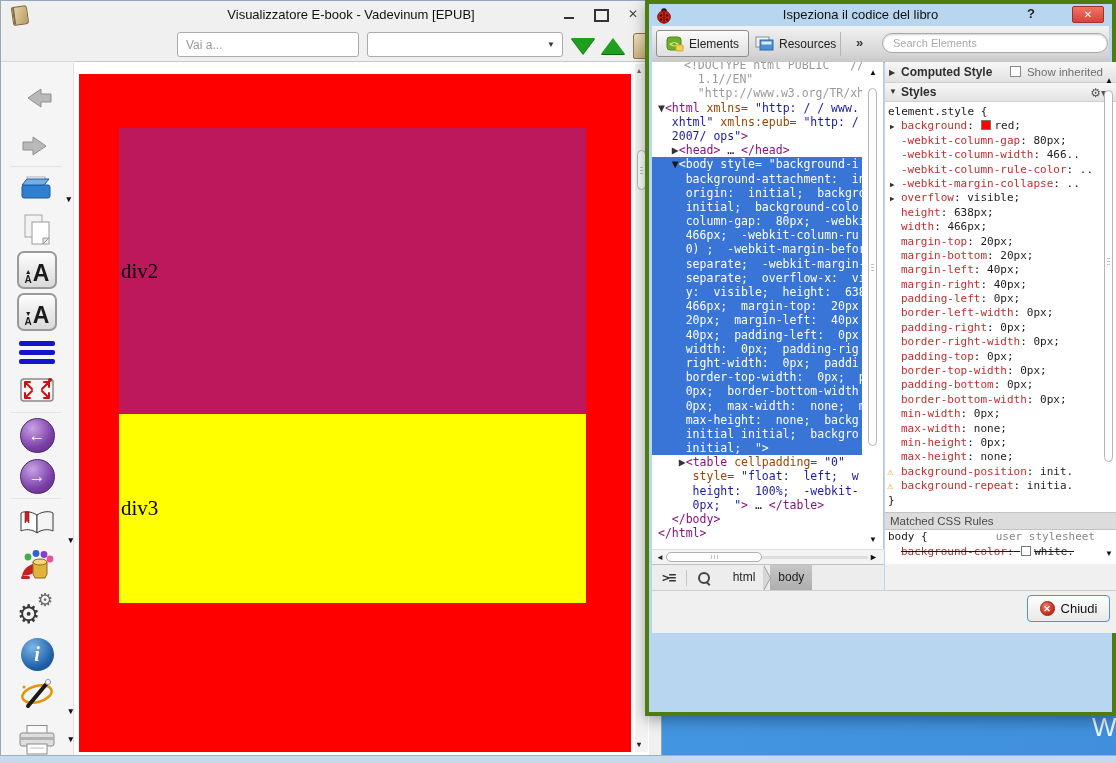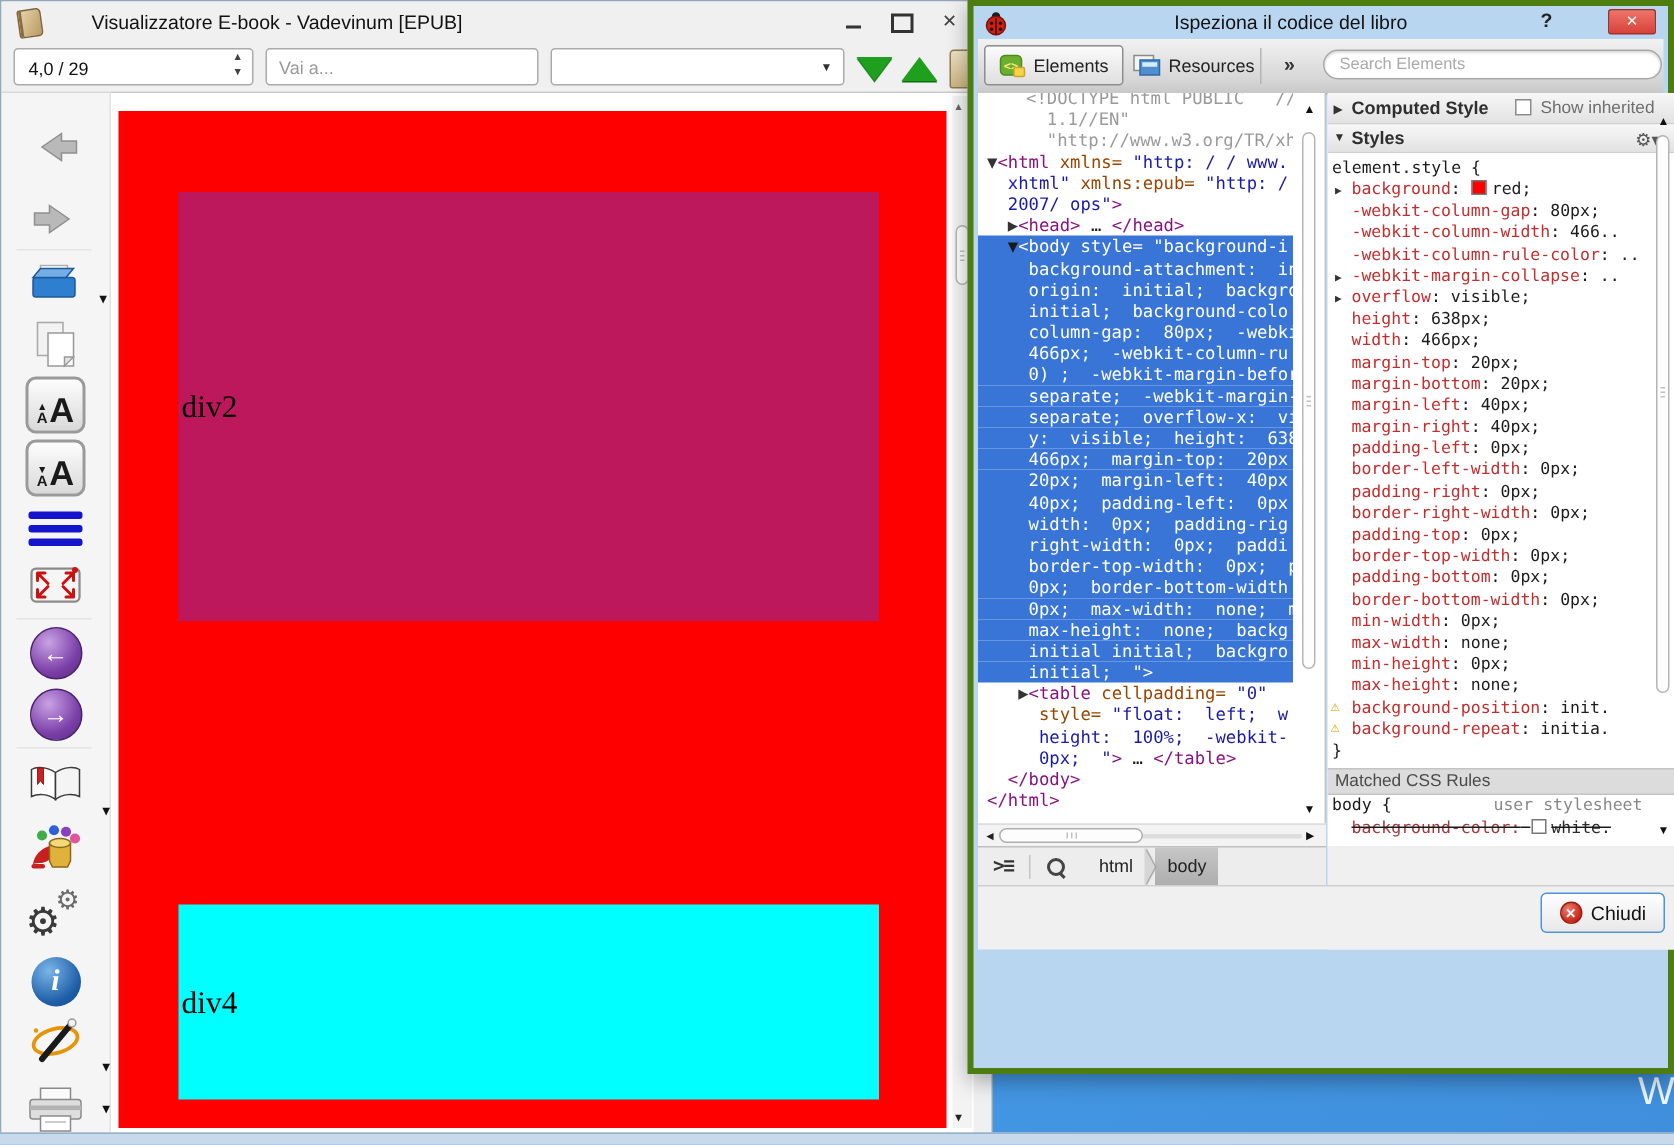--- a/index.html
+++ b/index.html
@@ -11,21 +11,21 @@
              font-size:26px;z-index:5;}
   .taskbar-strip{position:absolute;left:0;right:0;bottom:0;height:7px;z-index:40;
                  background:#c7d9eb;border-top:1px solid #97b1c9;}
   
   .win-ebook{position:absolute;left:0;top:0;width:662px;height:756px;z-index:10;
              background:#f0f0f0;border:1px solid #93a8ba;box-sizing:border-box;}
   .titlebar{position:relative;height:28px;background:#f0f0f0;}
   .book-ico{position:absolute;left:11px;top:5px;width:14px;height:17px;
             background:linear-gradient(120deg,#e8d7b0,#b99a62);border:1px solid #7d6237;
             border-radius:2px 3px 3px 2px;box-shadow:inset 2px 0 0 #8a6d3f;transform:rotate(-8deg);}
-  .tb-title{display:block;text-align:left;line-height:28px;font-size:13px;color:#111;
+  .tb-title{display:block;text-align:center;line-height:28px;font-size:13px;color:#111;
             padding-left:60px;padding-right:20px;white-space:nowrap;overflow:hidden;}
   .win-btn{position:absolute;top:2px;width:28px;height:22px;text-align:center;cursor:pointer;}
   .btn-min{left:554px;} .btn-max{left:586px;} .btn-close-e{left:618px;}
   .min-glyph{display:inline-block;width:10px;height:2px;background:#333;margin-top:14px;}
   .max-glyph{display:inline-block;width:11px;height:9px;border:2px solid #333;margin-top:6px;}
   .close-glyph{font-size:12px;color:#444;line-height:22px;}
   
   .etb{position:absolute;left:0;top:28px;width:100%;height:32px;background:#f0f0f0;}
   .spinner{position:absolute;left:8px;top:3px;width:160px;height:25px;background:#fff;
            border:1px solid #ababab;border-radius:3px;box-sizing:border-box;}
@@ -214,27 +214,20 @@
 
 <div class="win-ebook">
   <div class="titlebar">
     <span class="book-ico"></span>
     <span class="tb-title">Visualizzatore E-book - Vadevinum [EPUB]</span>
     <span class="win-btn btn-min"><span class="min-glyph"></span></span>
     <span class="win-btn btn-max"><span class="max-glyph"></span></span>
     <span class="win-btn btn-close-e"><span class="close-glyph">✕</span></span>
   </div>
   <div class="etb">
-    <div class="spinner">
-      <input readonly="" value="4,0 / 29" style="">
-      <span class="spin-arrows">
-          <i>▲</i>
-          <i>▼</i>
-        </span>
-    </div>
     <input class="goto" placeholder="Vai a..." style="">
     <div class="combo">
       <span class="combo-arrow">▼</span>
     </div>
     <span class="tri tri-down"></span>
     <span class="tri tri-up"></span>
     <span class="ink"></span>
   </div>
 
   <div class="sidebar">
@@ -363,22 +356,22 @@
       </svg>
       <span class="sb-chev" style="right:-6px;top:14px">▾</span>
     </div>
   </div>
 
   <div class="content">
     <div class="page" id="ebook-page" style="background: rgb(255, 0, 0);">
         <div class="band b1" style="background: #be185d;">
           <span>div2</span>
         </div>
-        <div class="band b3" style="background: rgb(0, 255, 255);">
-          <span>div4</span>
+        <div class="band b2" style="background: rgb(255, 255, 0);">
+          <span>div3</span>
         </div>
       </div>
     <div class="e-scroll">
       <span class="e-up">▴</span>
       <div class="e-thumb"></div>
       <span class="e-dn">▾</span>
     </div>
   </div>
 </div>
 

